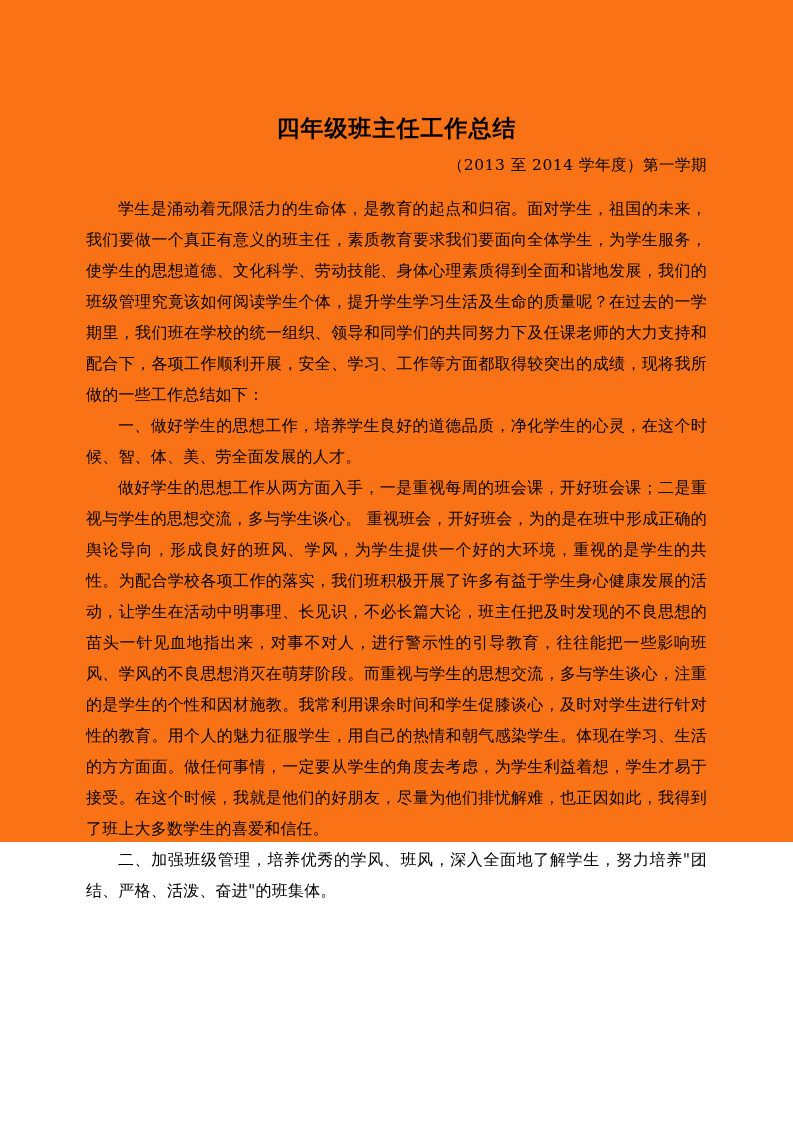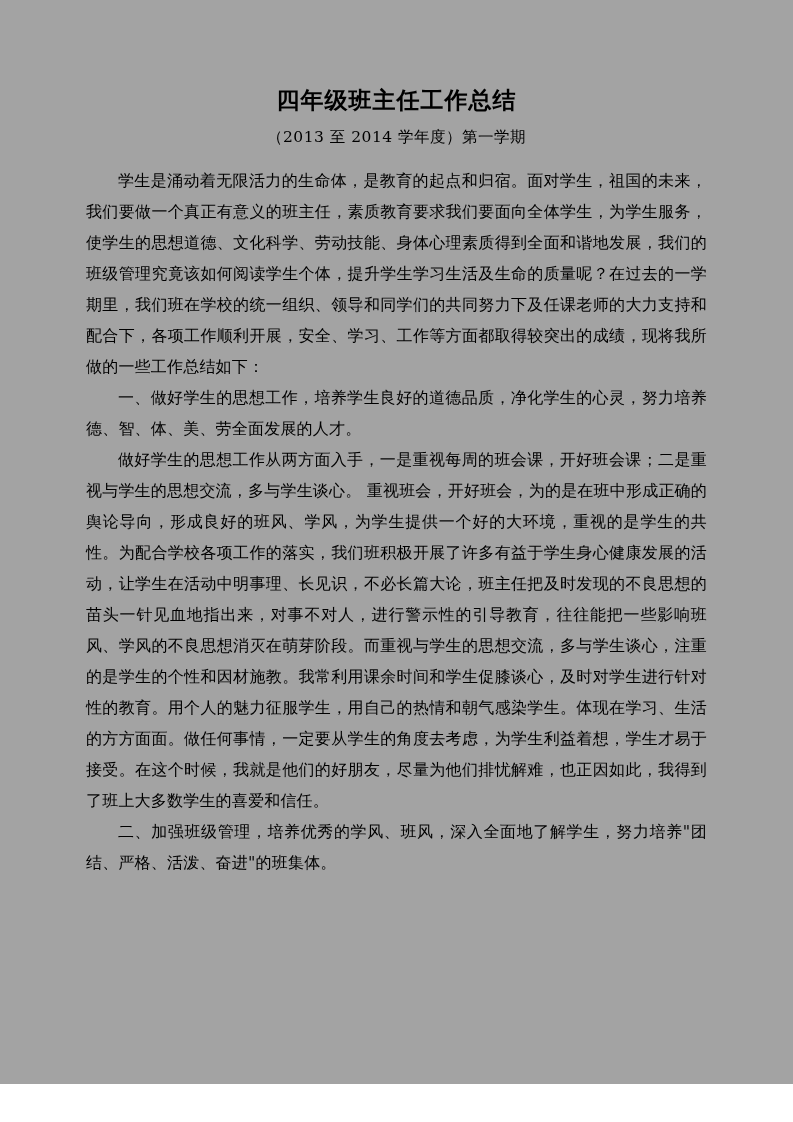--- a/index.html
+++ b/index.html
@@ -10,36 +10,36 @@
   body {
     width: 793px;
     height: 1122px;
     font-family: "DejaVu Serif", "Liberation Serif", serif;
     color: #000000;
     overflow: hidden;
   }
   .page {
     position: relative;
     width: 793px;
-    height: 1084px;
-    background: #a3a3a3;
+    height: 842px;
+    background: #f97316;
     box-sizing: border-box;
-    padding: 84px 86px 0 86px;
+    padding: 112px 86px 0 86px;
   }
   .doc-title {
     text-align: center;
     font-size: 23px;
     font-weight: bold;
     letter-spacing: 1px;
     line-height: 1.4;
     margin: 0 0 10px 0;
     font-family: "DejaVu Sans", "Liberation Sans", sans-serif;
   }
   .doc-subtitle {
-    text-align: center;
+    text-align: right;
     font-size: 15.5px;
     line-height: 1.5;
     margin: 0 0 16px 0;
     letter-spacing: 0.5px;
   }
   .para {
     font-size: 16px;
     line-height: 31px;
     text-align: justify;
     text-justify: inter-ideograph;
@@ -51,17 +51,17 @@
 </head>
 <body>
 
 <div class="page">
 
   <h1 class="doc-title">四年级班主任工作总结</h1>
 
   <div class="doc-subtitle">（2013 至 2014 学年度）第一学期</div>
 
   <p class="para">学生是涌动着无限活力的生命体，是教育的起点和归宿。面对学生，祖国的未来，我们要做一个真正有意义的班主任，素质教育要求我们要面向全体学生，为学生服务，使学生的思想道德、文化科学、劳动技能、身体心理素质得到全面和谐地发展，我们的班级管理究竟该如何阅读学生个体，提升学生学习生活及生命的质量呢？在过去的一学期里，我们班在学校的统一组织、领导和同学们的共同努力下及任课老师的大力支持和配合下，各项工作顺利开展，安全、学习、工作等方面都取得较突出的成绩，现将我所做的一些工作总结如下：</p>
-  <p class="para">一、做好学生的思想工作，培养学生良好的道德品质，净化学生的心灵，努力培养德、智、体、美、劳全面发展的人才。</p>
+  <p class="para">一、做好学生的思想工作，培养学生良好的道德品质，净化学生的心灵，在这个时候、智、体、美、劳全面发展的人才。</p>
   <p class="para">做好学生的思想工作从两方面入手，一是重视每周的班会课，开好班会课；二是重视与学生的思想交流，多与学生谈心。 重视班会，开好班会，为的是在班中形成正确的舆论导向，形成良好的班风、学风，为学生提供一个好的大环境，重视的是学生的共性。为配合学校各项工作的落实，我们班积极开展了许多有益于学生身心健康发展的活动，让学生在活动中明事理、长见识，不必长篇大论，班主任把及时发现的不良思想的苗头一针见血地指出来，对事不对人，进行警示性的引导教育，往往能把一些影响班风、学风的不良思想消灭在萌芽阶段。而重视与学生的思想交流，多与学生谈心，注重的是学生的个性和因材施教。我常利用课余时间和学生促膝谈心，及时对学生进行针对性的教育。用个人的魅力征服学生，用自己的热情和朝气感染学生。体现在学习、生活的方方面面。做任何事情，一定要从学生的角度去考虑，为学生利益着想，学生才易于接受。在这个时候，我就是他们的好朋友，尽量为他们排忧解难，也正因如此，我得到了班上大多数学生的喜爱和信任。</p>
   <p class="para">二、加强班级管理，培养优秀的学风、班风，深入全面地了解学生，努力培养"团结、严格、活泼、奋进"的班集体。</p>
 
 </div>
 
 </body></html>

